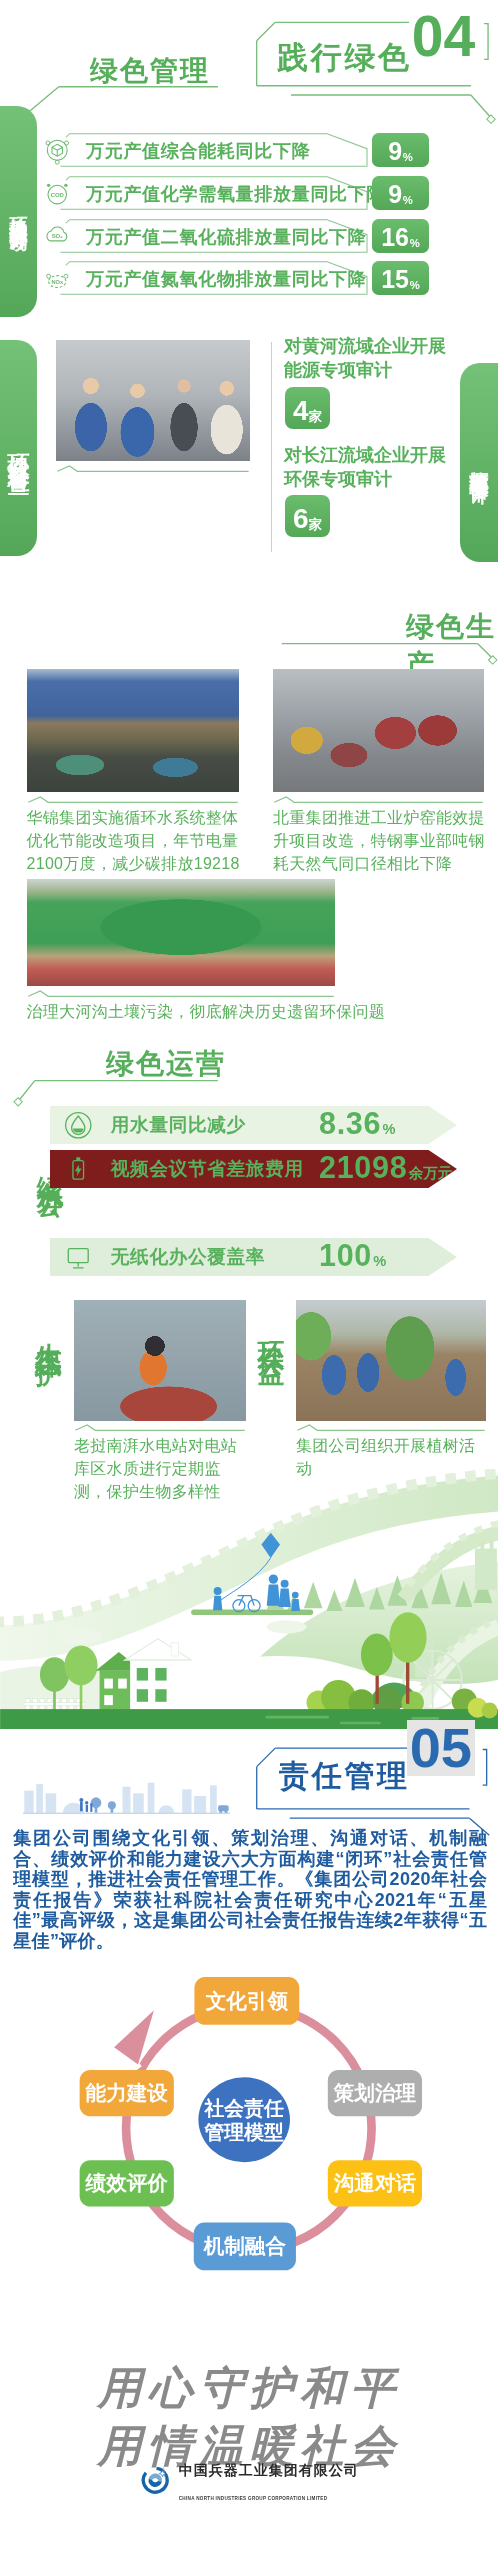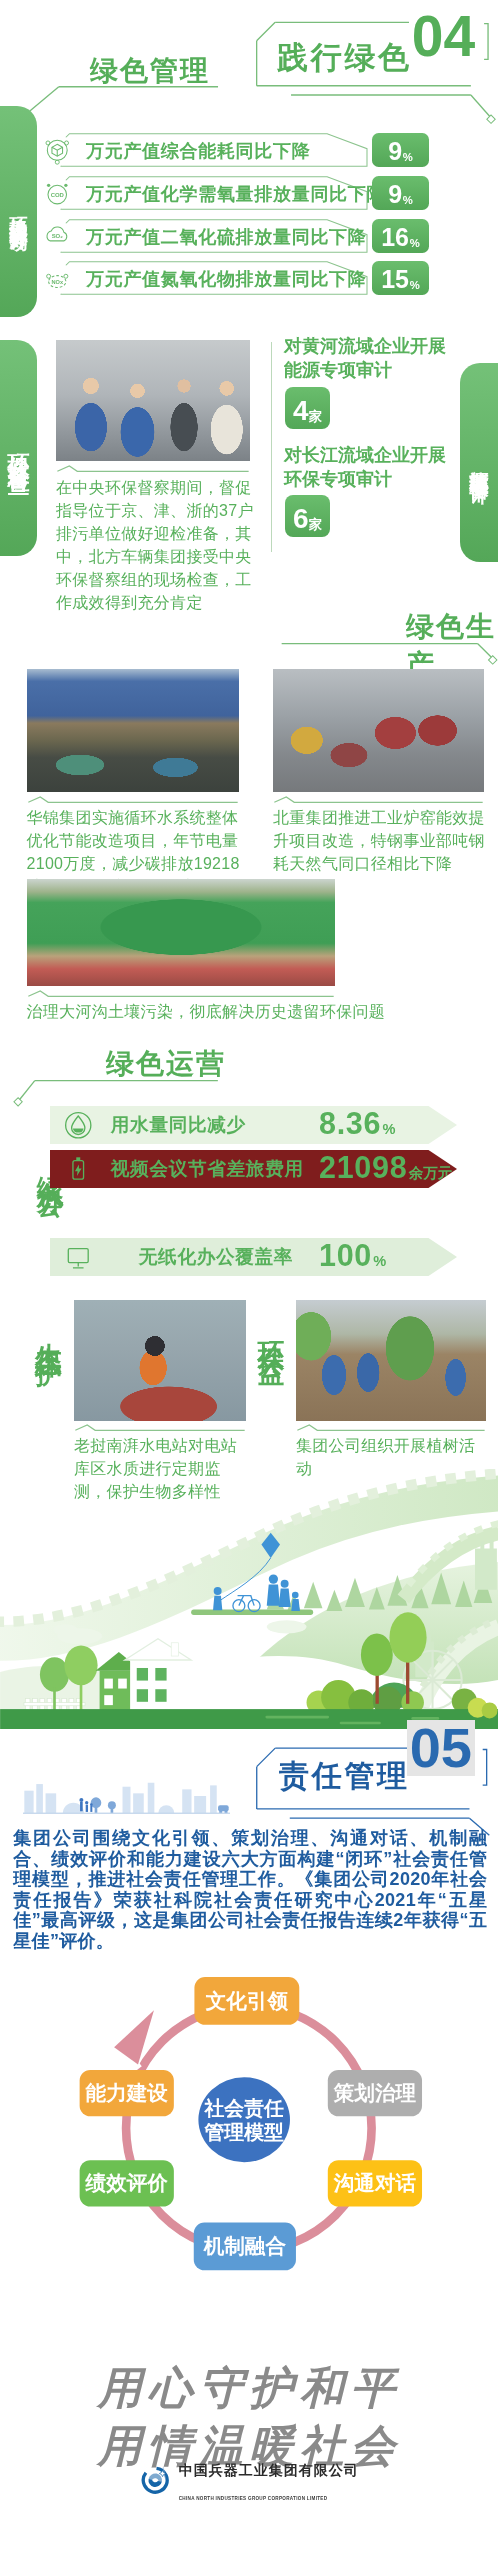--- a/index.html
+++ b/index.html
@@ -190,21 +190,20 @@
         <span class="num">15</span>
         <span class="unit">%</span>
       </div>
   </div>
 
   <div class="abs vtab" style="left:0;top:340px;width:37px;height:216px;border-radius:0 20px 20px 0;font-size:22px;letter-spacing:4px;">环保监督检查</div>
   <div class="photo p-inspect" style="left:56px;top:340px;width:194px;height:121px;"></div>
   <svg class="abs" style="left:56px;top:464px;" width="194" height="9.3" viewBox="0 0 292 14">
       <path d="M2,11 L20,3 L32,11 H290" fill="none" stroke="#8cc48e" stroke-width="1.8"></path>
     </svg>
-  <div class="abs cap" style="left:56px;top:476px;width:199px;">在中央环保督察期间，督促指导位于京、津、浙的37户排污单位做好迎检准备，其中，北方车辆集团接受中央环保督察组的现场检查，工作成效得到充分肯定</div>
 
   <div class="abs" style="left:271px;top:342px;width:1.3px;height:210px;background:#bcd9bb;"></div>
 
   <div class="abs audit-title" style="left:284px;top:334px;width:171px;">对黄河流域企业开展能源专项审计</div>
   <div class="abs fam-box" style="left:285px;top:387px;">
     <span class="num">4</span>
       <span class="unit">家</span>
   </div>
   <div class="abs audit-title" style="left:284px;top:443px;width:171px;">对长江流域企业开展环保专项审计</div>
   <div class="abs fam-box" style="left:285px;top:495px;">
@@ -270,21 +269,21 @@
           <rect x="20" y="5" width="6" height="5" fill="#58b15c"></rect>
           <polygon points="24,16 18,26 22,26 21,33 28,22 24,22" fill="#58b15c"></polygon>
         </svg>
       </span>
     <span class="blab">视频会议节省差旅费用</span>
     <span class="bval">
         <span class="num">21098</span>
         <span class="unit">余万元</span>
       </span>
   </div>
-  <div class="abs ban" style="top:1238px;background:#dfeeda;gap:28px;">
+  <div class="abs ban" style="top:1238px;background:#dfeeda;">
     <span>
         <svg width="30.5" height="30.5" style="margin-left:13.3px;display:block;" viewBox="0 0 46 46">
           <rect x="8" y="10" width="30" height="21" rx="2" fill="none" stroke="#58b15c" stroke-width="2"></rect>
           <path d="M23,31 v6 M15,39 h16" stroke="#58b15c" stroke-width="2"></path>
         </svg>
       </span>
     <span class="blab">无纸化办公覆盖率</span>
     <span class="bval">
         <span class="num">100</span>
         <span class="unit">%</span>

